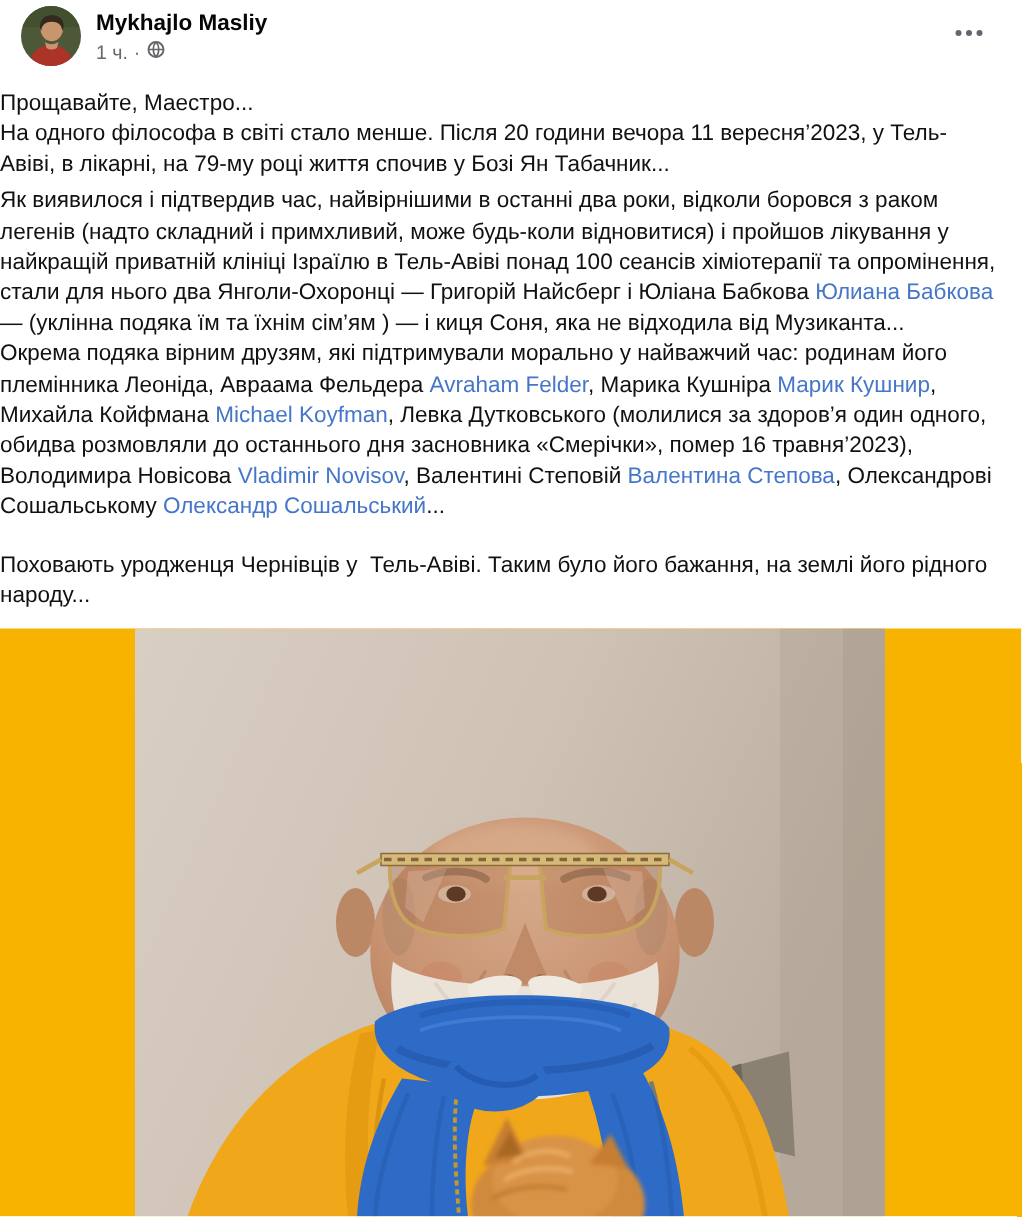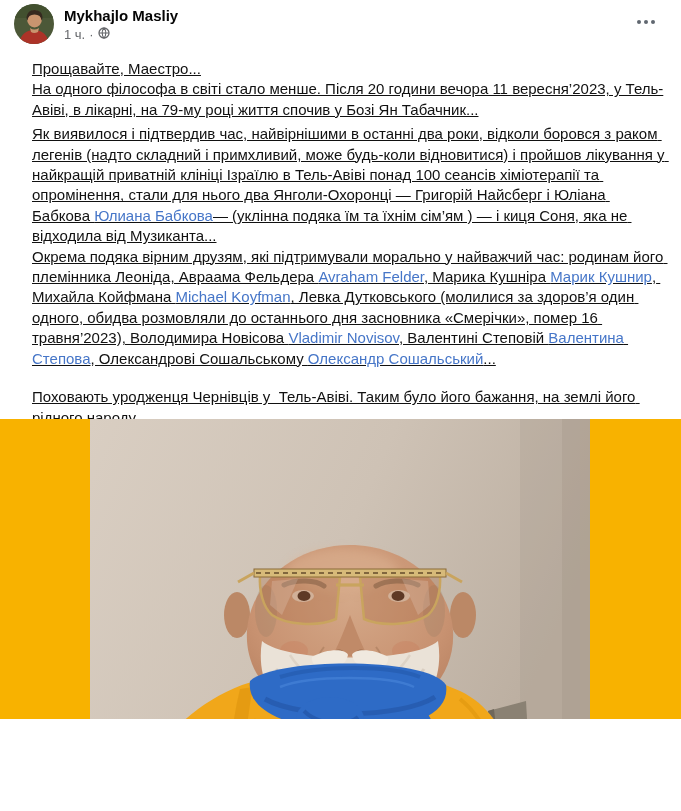--- a/index.html
+++ b/index.html
@@ -1,38 +1,37 @@
 <!DOCTYPE html>
 <html style="--text-color: #111111; --link-color: #4676C8; --photo-frame: #F8B200;"><head>
 <meta charset="utf-8">
 <style>
   html,body{margin:0;padding:0;background:#fff;}
   .screen{
-    position:relative;width:681px;height:719px;overflow:hidden;background:#fff;
+    position:relative;width:681px;height:811px;overflow:hidden;background:#fff;
     font-family:"Liberation Sans",sans-serif;
   }
   
   .avatar{position:absolute;left:14px;top:4px;width:40px;height:40px;border-radius:50%;
     overflow:hidden;cursor:pointer;}
   .avatar svg{display:block;}
   .author{position:absolute;left:64px;top:6px;font-size:15px;font-weight:bold;
     color:#050505;line-height:19px;cursor:pointer;}
   .meta{position:absolute;left:64px;top:26px;display:flex;align-items:flex-end;gap:4px;
     font-size:13px;color:#65676B;line-height:16px;}
   .meta .sep{color:#65676B;}
   .globe{display:inline-block;margin-top:1px;}
   .menu-btn{position:absolute;right:20px;top:10px;width:30px;height:24px;
     display:flex;align-items:center;justify-content:center;cursor:pointer;border-radius:4px;}
   
   .post-text{
     position:absolute;left:0;right:0;top:56px;height:363px;overflow:hidden;
-    padding:3px 16px 0 32px;box-sizing:border-box;
+    padding:3px 16px 0 0;box-sizing:border-box;
     font-size:15px;line-height:20.4px;color:var(--text-color,#111);
     white-space:pre-wrap;
-    text-decoration:underline;
   }
   .post-paragraph{margin:0 0 4px 0;}
   .post-paragraph:nth-child(2){margin-bottom:13px;}
   .post-paragraph:last-child{margin-bottom:0;margin-top:18px;}
   a.tag-link{color:var(--link-color,#4676C8);text-decoration:none;cursor:pointer;}
   
   .photo-strip{position:absolute;left:0;top:419px;width:681px;height:392px;
     background:var(--photo-frame,#F8B200);cursor:pointer;}
   .photo-inner{position:absolute;left:90px;top:0;width:500px;height:392px;}
   .photo-inner svg{display:block;}

